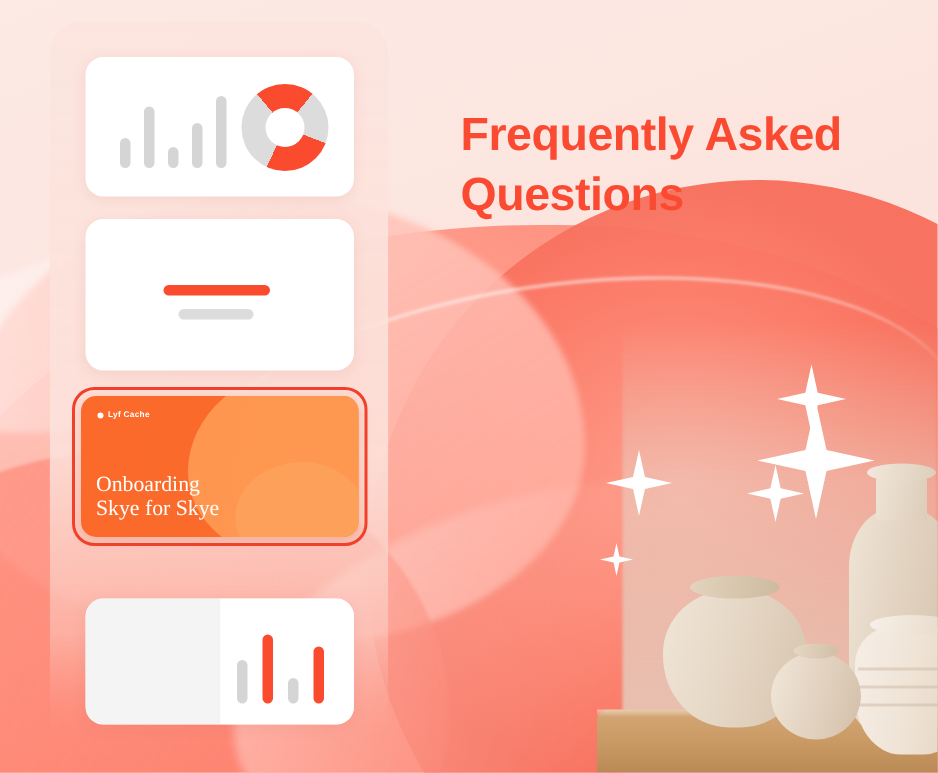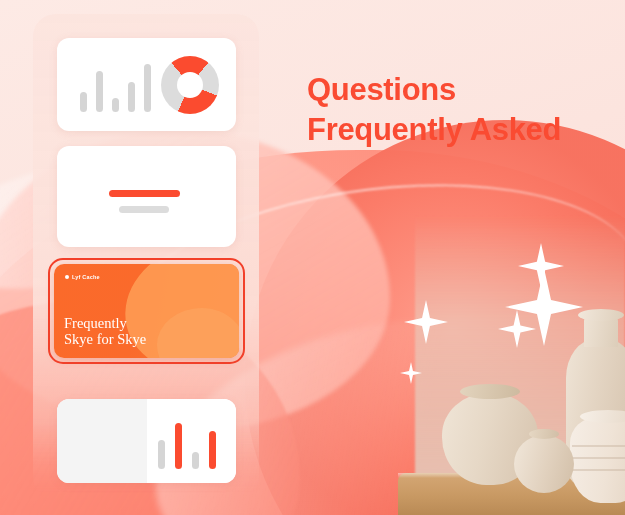--- a/index.html
+++ b/index.html
@@ -229,22 +229,22 @@
     <div class="rib" style="top:52px"></div>
   </div>
   <div class="vase v-round-big">
     <div class="lip"></div>
   </div>
   <div class="vase v-round-small">
     <div class="lip"></div>
   </div>
 
   <div class="heading">
+    <div>Frequently Asked</div>
     <div>Questions</div>
-    <div>Frequently Asked</div>
   </div>
 
   <div class="panel"></div>
 
   <div class="cards">
 
     <div class="card c1">
       <div class="bars" id="c1-bars">
           <span style="height: 19.76px; background: rgb(213, 213, 213);"></span>
           <span style="height: 40.56px; background: rgb(213, 213, 213);"></span>
@@ -262,21 +262,21 @@
 
     <div class="sel-wrap"></div>
     <div class="sel-card">
       <div class="swoosh"></div>
       <div class="swoosh2"></div>
       <div class="sel-chip">
         <span class="dot"></span>
         <span>Lyf Cache</span>
       </div>
       <div class="sel-title">
-        <div>Frequently</div>
+        <div>Onboarding</div>
         <div>Skye for Skye</div>
       </div>
     </div>
 
     <div class="card c4">
       <div class="left-pane"></div>
       <div class="right-pane"></div>
       <div class="bars" id="c4-bars">
           <span style="height: 28.52px; background: rgb(213, 213, 213);"></span>
           <span style="height: 46px; background: rgb(251, 75, 47);"></span>

